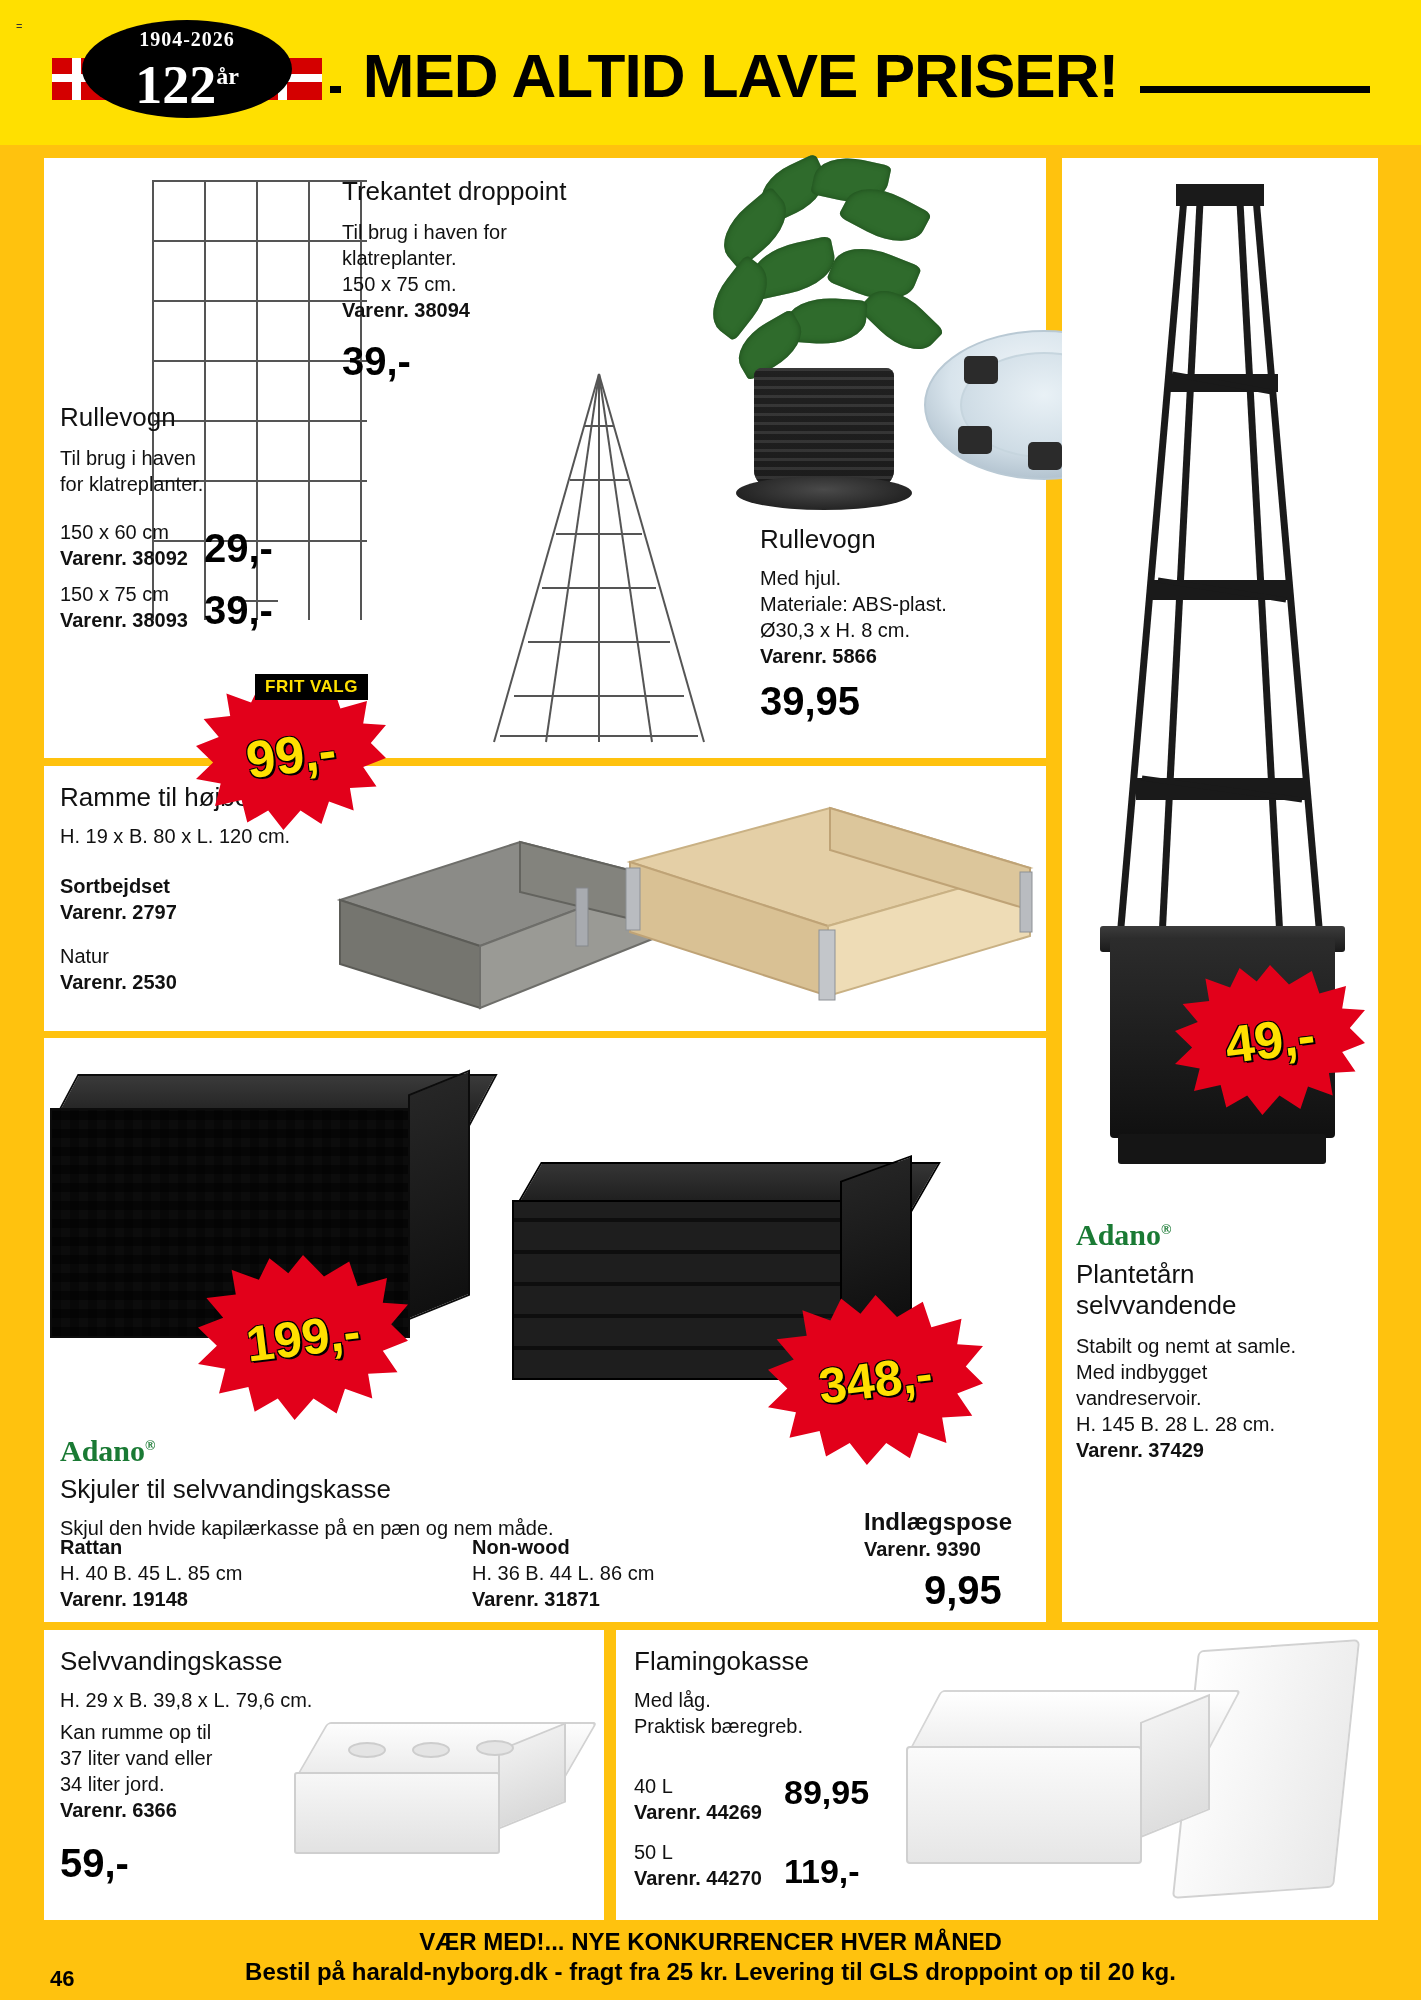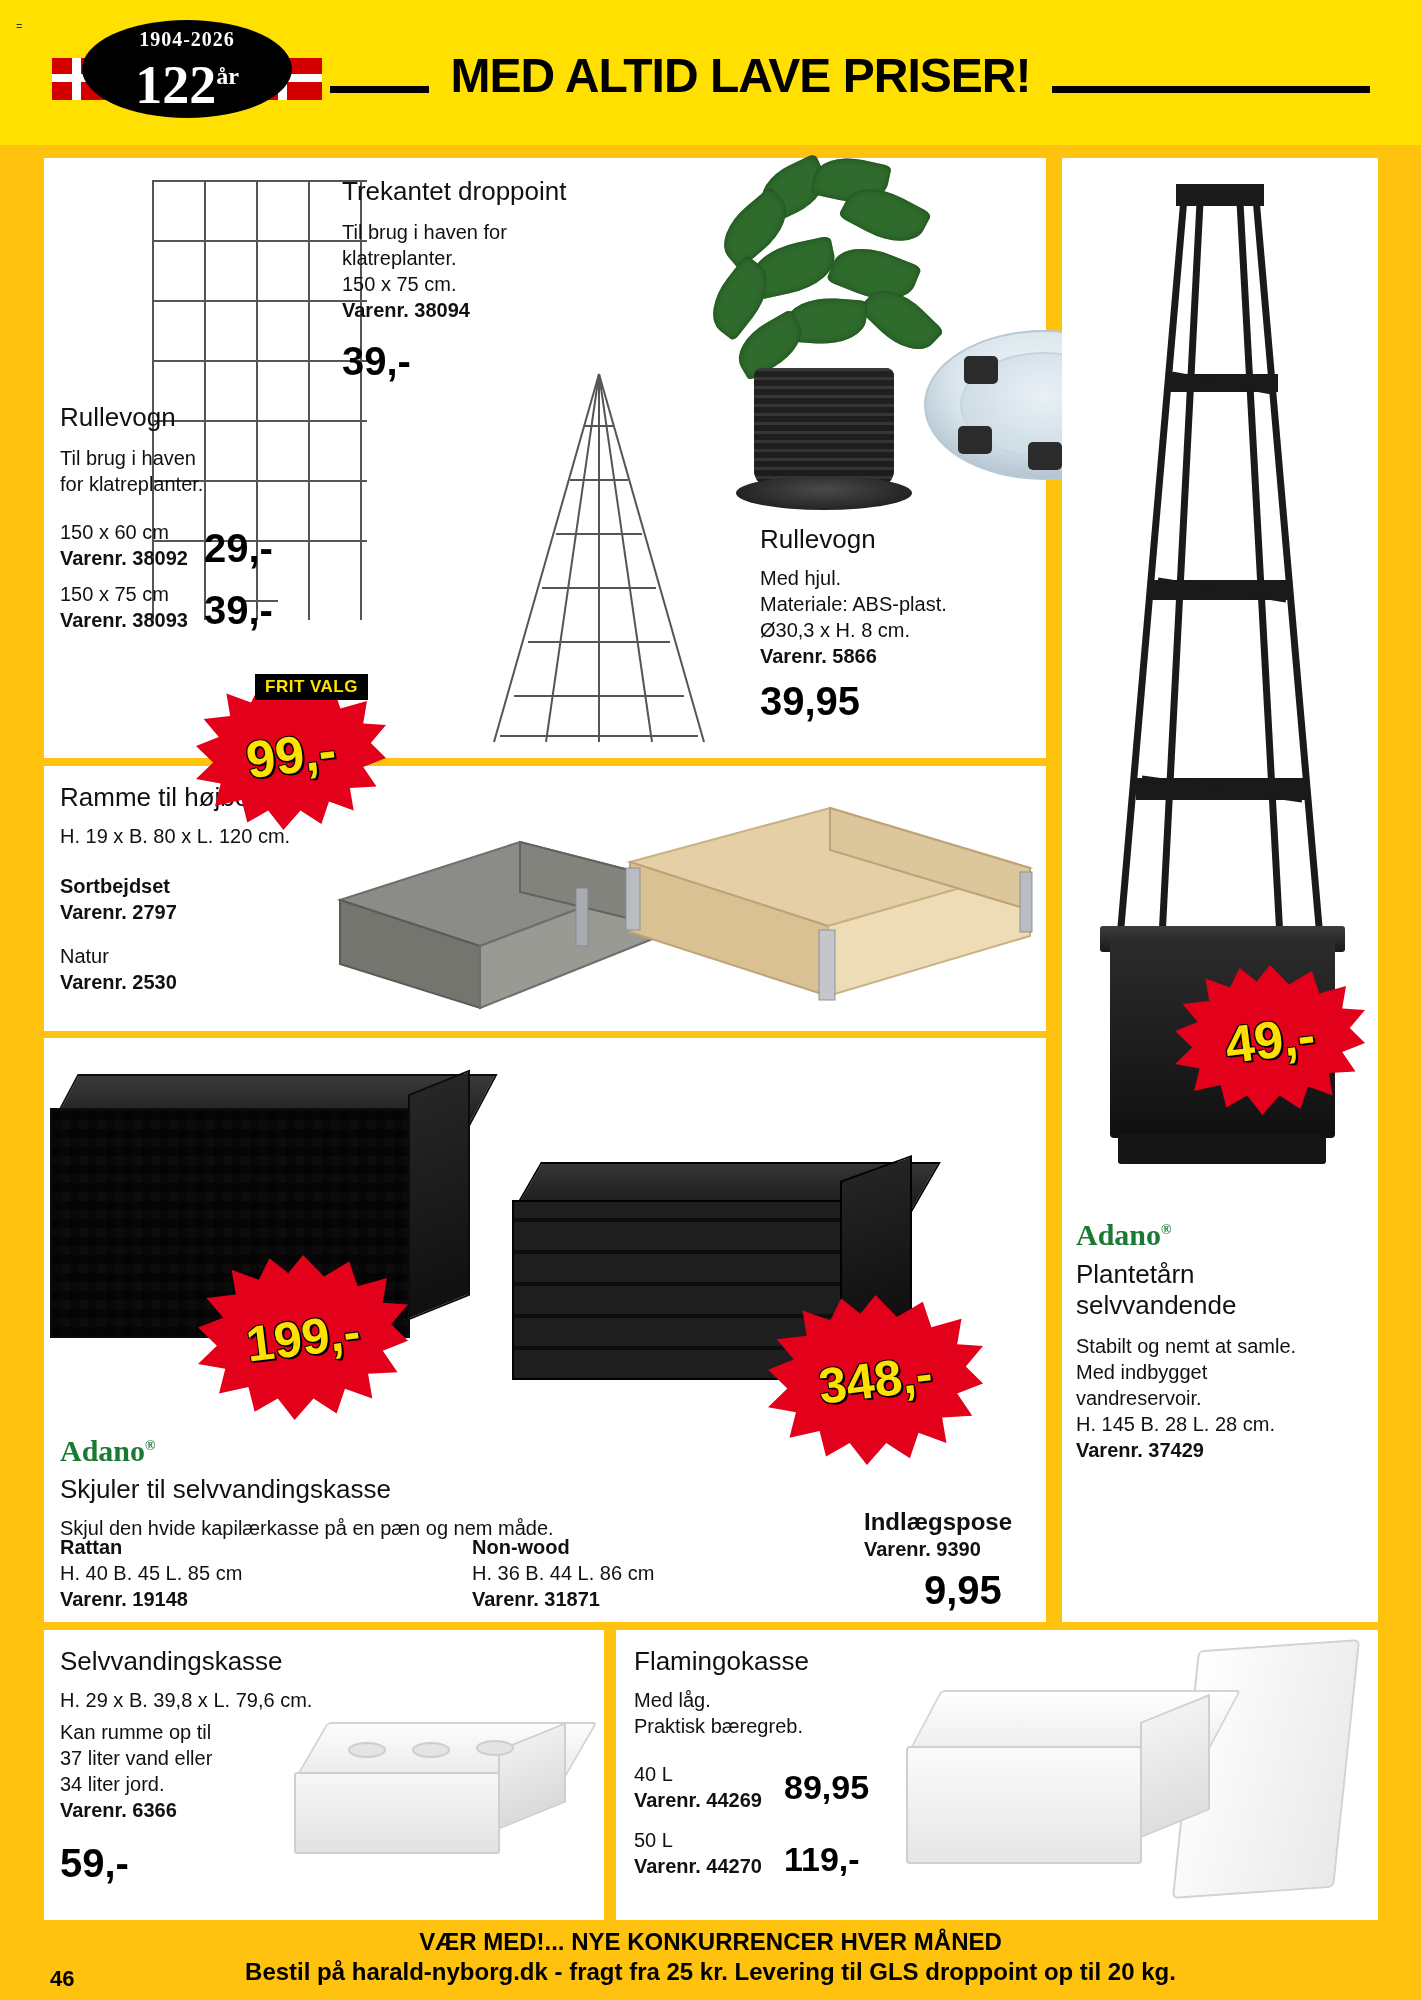--- a/index.html
+++ b/index.html
@@ -18,21 +18,21 @@
     background: #ffe000;
     border-bottom: 5px solid #ffc20e;
   }
   .header-rule {
     position: absolute; left: 330px; top: 86px; width: 1040px; height: 7px;
     background: #000;
   }
   .header-title {
     position: absolute; left: 0; top: 0; width: 1421px; height: 150px;
     display: flex; align-items: center; justify-content: center;
-    font-size: 48px; font-weight: bold; letter-spacing: -1px;
+    font-size: 62px; font-weight: bold; letter-spacing: -1px;
     color: #000;
     z-index: 3;
     padding-left: 60px;
   }
   .header-title span { background: #ffe000; padding: 0 22px; }
   .logo-badge {
     position: absolute; left: 52px; top: 14px; width: 270px; height: 110px;
     z-index: 4;
   }
   .logo-ellipse {
@@ -565,21 +565,21 @@
       <div class="hole" style="left:118px;top:20px"></div>
       <div class="hole" style="left:182px;top:18px"></div>
     </div>
   </div>
 
   <div class="card" id="card-flamingo">
     <div style="position:absolute;left:18px;top:16px;width:260px">
       <div class="ttl">Flamingokasse</div>
       <div class="txt" style="margin-top:10px">Med låg.</div>
       <div class="txt">Praktisk bæregreb.</div>
-      <div style="display:flex;align-items:center;margin-top:22px">
+      <div style="display:flex;align-items:flex-start;margin-top:34px">
         <div style="width:150px">
           <div class="txt">40 L</div>
           <div class="txt-b">Varenr. 44269</div>
         </div>
         <div class="price-sm">89,95</div>
       </div>
       <div style="display:flex;align-items:flex-end;margin-top:14px">
         <div style="width:150px">
           <div class="txt">50 L</div>
           <div class="txt-b">Varenr. 44270</div>

